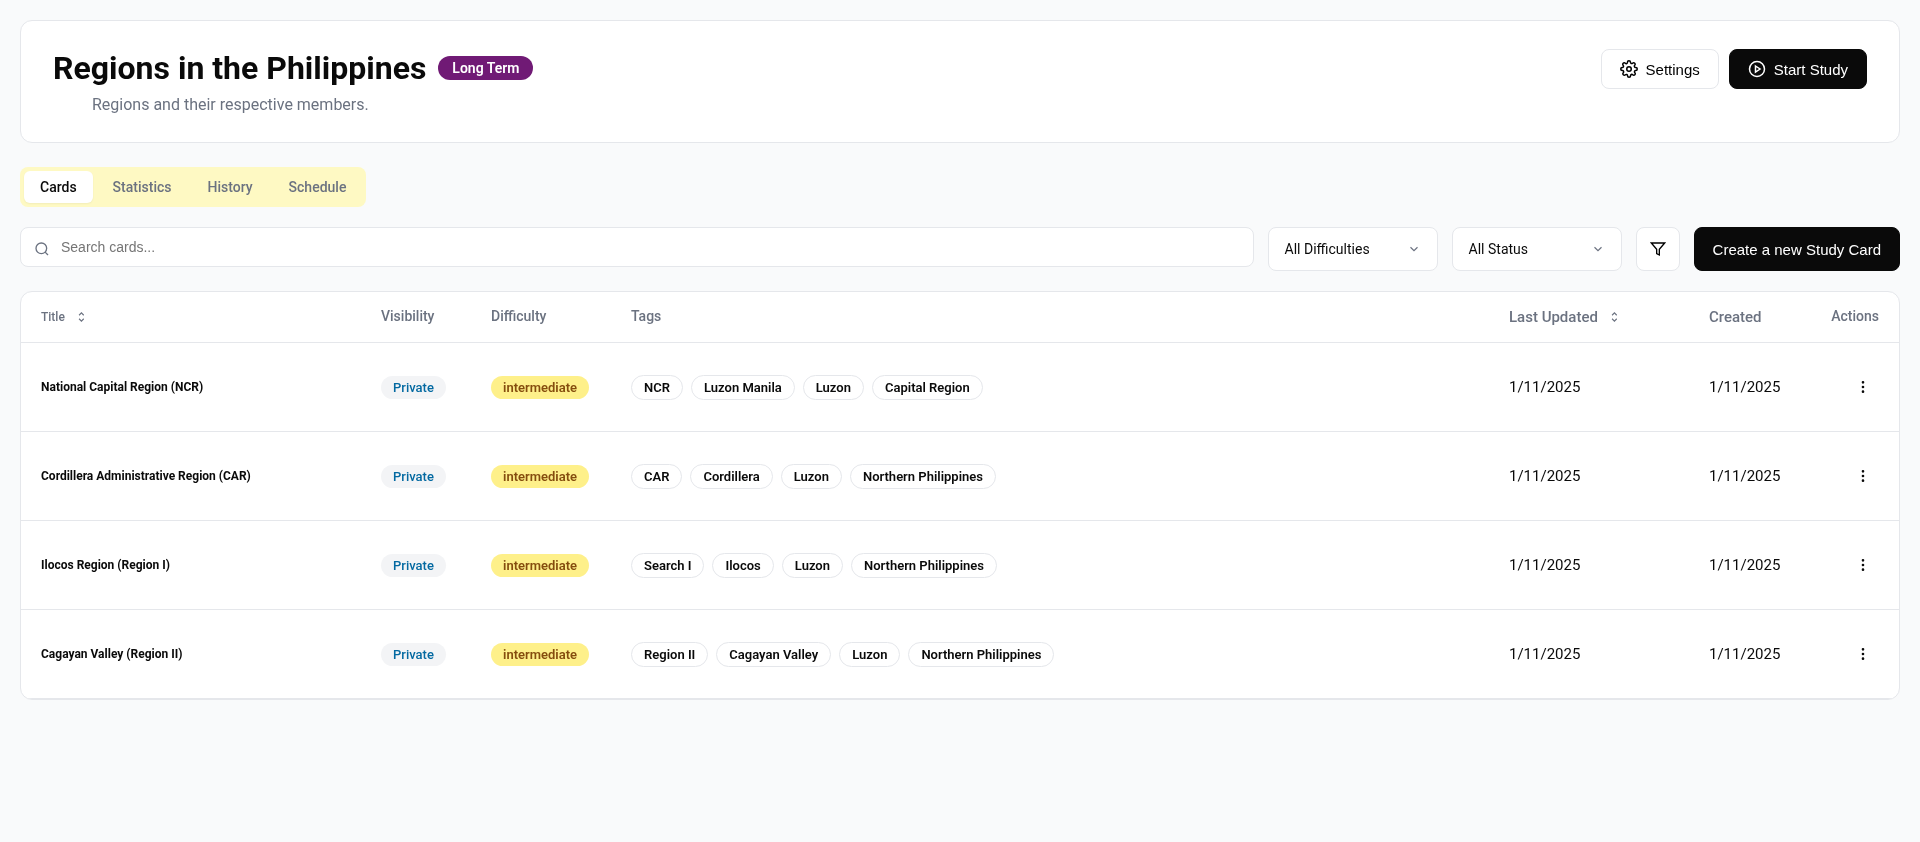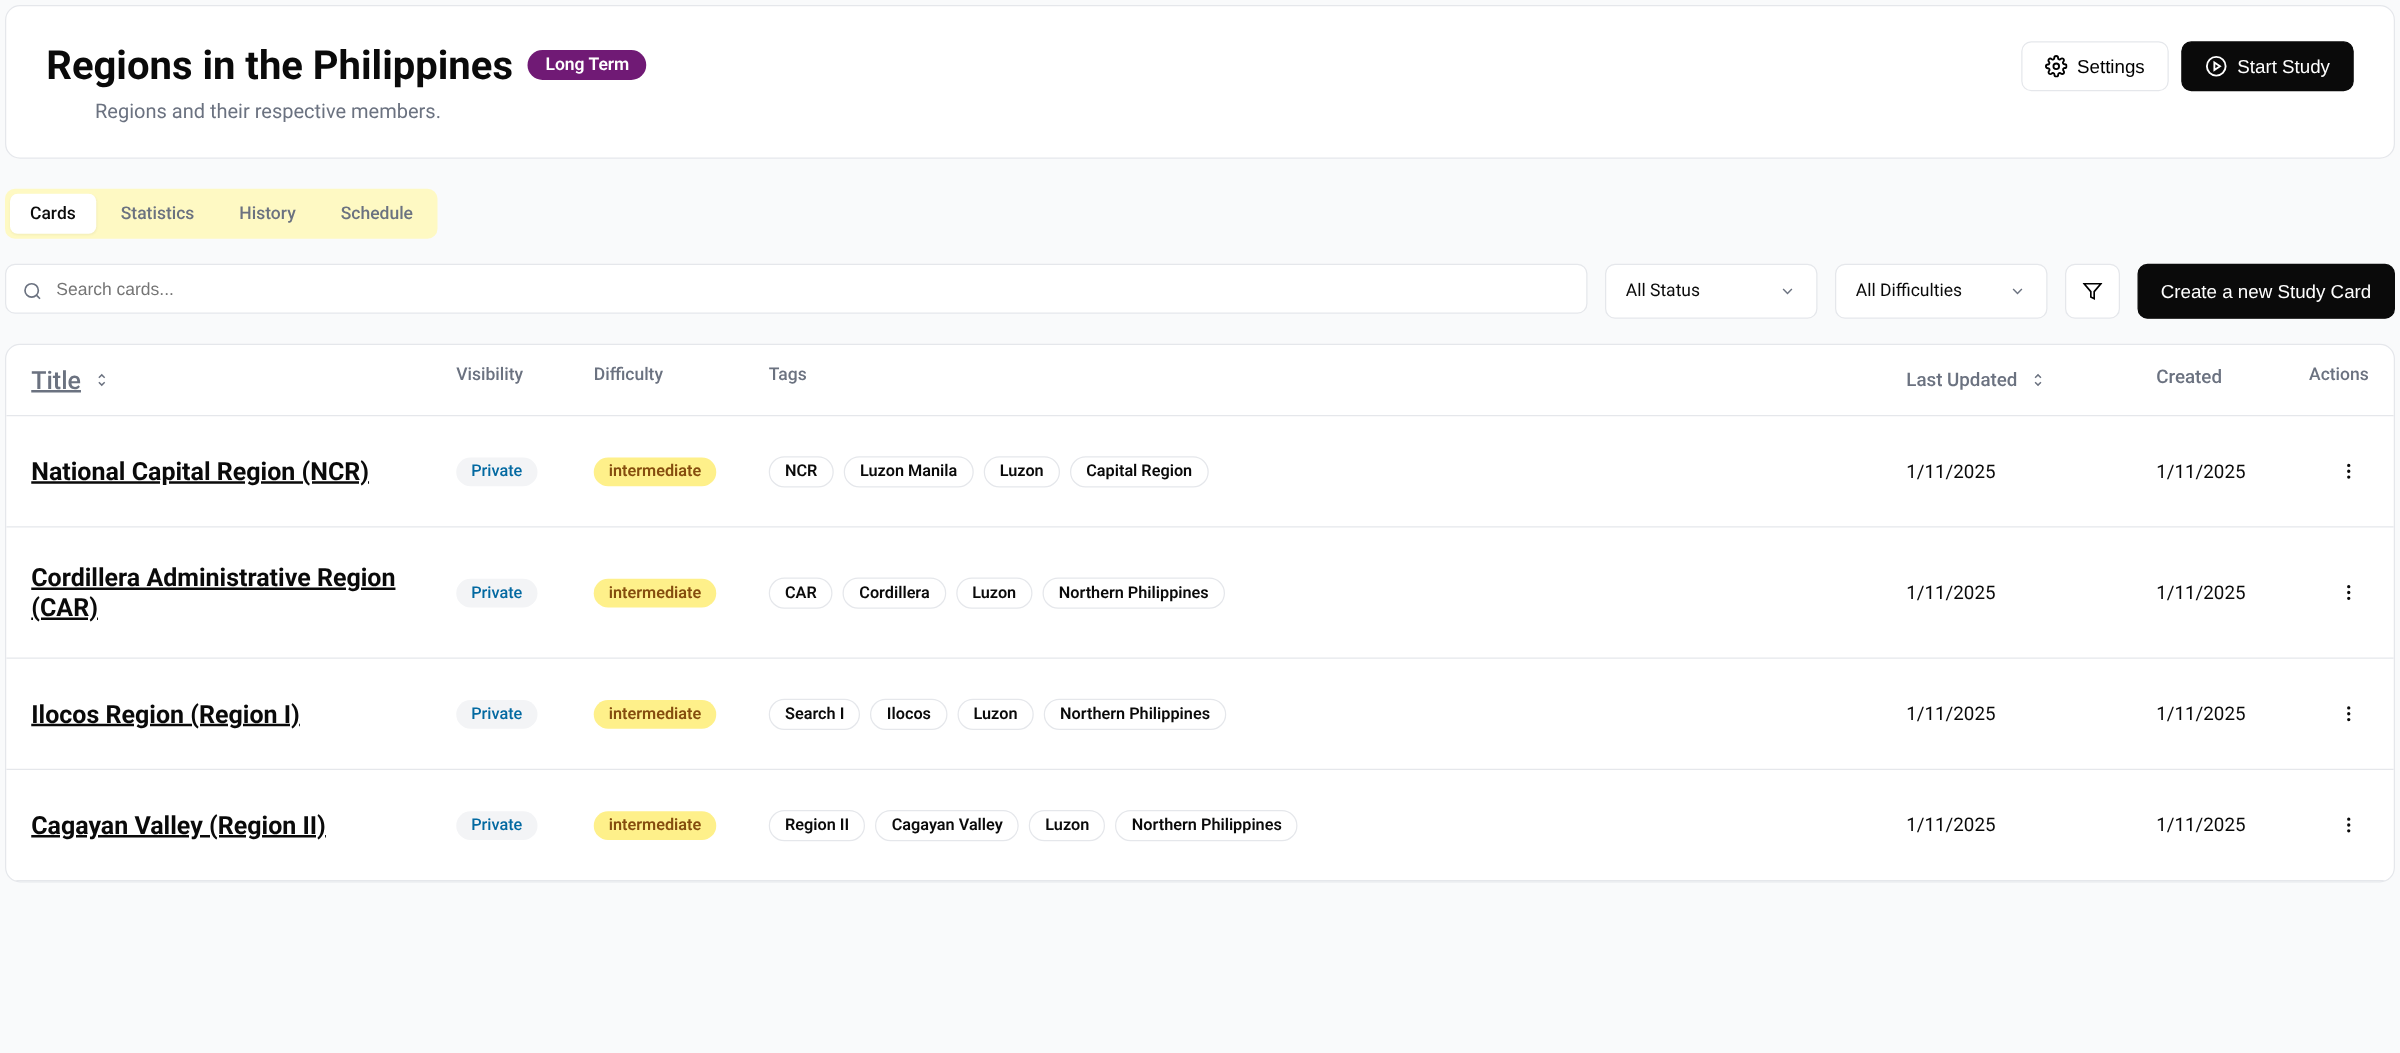--- a/index.html
+++ b/index.html
@@ -1,38 +1,38 @@
 <!DOCTYPE html>
 <html><head>
 <meta charset="utf-8">
 <style>
 * { margin:0; padding:0; box-sizing:border-box; }
 body { font-family:-apple-system,BlinkMacSystemFont,"Segoe UI",Roboto,sans-serif; background:#f9fafb; color:#0a0a0a; }
-.page { padding:4px; }
+.page { padding:20px; }
 .header-card { background:#fff; border:1px solid #e5e7eb; border-radius:12px; padding:28px 32px; display:flex; justify-content:space-between; align-items:flex-start; }
 .title-row { display:flex; align-items:center; gap:12px; }
 .title { font-size:32px; font-weight:700; }
 .badge-dark { background:#701a75; color:#fff; border-radius:999px; padding:4px 14px; font-size:14px; font-weight:600; }
 .subtitle { color:#6b7280; font-size:16px; margin-top:8px;margin-left:39px; }
 .header-actions { display:flex; gap:10px; }
 .btn { display:inline-flex; align-items:center; gap:8px; border-radius:8px; padding:10px 18px; font-size:15px; font-weight:500; cursor:pointer; border:1px solid #e5e7eb; background:#fff; }
 .btn-primary { background:#0a0a0a; color:#fff; border-color:#0a0a0a; }
 .tabs { display:flex; gap:4px; margin:24px 0 20px; background:#fef9c3; border-radius:8px; padding:4px; width:fit-content; }
 .tab { padding:8px 16px; border-radius:6px; font-size:14px; font-weight:500; color:#6b7280; cursor:pointer; }
 .tab.active { background:#fff; color:#0a0a0a; box-shadow:0 1px 2px rgba(0,0,0,.05); }
 .filters { display:flex; gap:14px; margin-bottom:20px; }
 .search-wrap { flex:1; position:relative; }
 .search-wrap svg { position:absolute; left:14px; top:50%; transform:translateY(-50%); }
 .input { width:100%; border:1px solid #e5e7eb; border-radius:8px; padding:11px 14px 11px 40px; font-size:14px; background:#fff; }
 .select { border:1px solid #e5e7eb; border-radius:8px; padding:11px 16px; font-size:14px; background:#fff; display:flex; align-items:center; gap:24px; cursor:pointer; min-width:170px; justify-content:space-between; }
 .filter-btn { border:1px solid #e5e7eb; background:#fff; border-radius:8px; width:44px; height:44px; display:flex; align-items:center; justify-content:center; cursor:pointer; }
 .table-wrap { background:#fff; border:1px solid #e5e7eb; border-radius:12px; overflow:hidden; }
 .thead { display:flex; padding:16px 20px; border-bottom:1px solid #e5e7eb; color:#6b7280; font-size:14px; font-weight:500; }
 .row { display:flex; padding:28px 20px; border-bottom:1px solid #e5e7eb; align-items:center; }
-.col-title { width:340px; font-weight:700; font-size:20px;text-decoration:underline; }
+.col-title { width:340px; font-weight:700; font-size:12px; }
 .col-vis { width:110px; }
 .col-diff { width:140px; }
 .col-tags { flex:1; display:flex; gap:8px; flex-wrap:wrap; }
 .col-updated { width:200px; font-size:15px; }
 .col-created { width:110px; font-size:15px; }
 .col-actions { width:60px; text-align:right; }
 .thead .col-title { font-weight:500; display:flex; align-items:center; gap:10px; }
 .thead .col-updated { display:flex; align-items:center; gap:10px; }
 .pill { display:inline-block; padding:4px 12px; border-radius:999px; font-size:13px; font-weight:500; background:#f3f4f6; color:#0369a1; }
 .pill-yellow { background:#fef08a; color:#854d0e; font-weight:600; }
@@ -78,27 +78,27 @@
 
   <div class="filters">
     <div class="search-wrap">
       <svg width="16" height="16" viewBox="0 0 24 24" fill="none" stroke="#6b7280" stroke-width="2">
           <circle cx="11" cy="11" r="8"></circle>
           <line x1="21" y1="21" x2="16.65" y2="16.65"></line>
         </svg>
       <input class="input" placeholder="Search cards..." style="">
     </div>
     <div class="select">
-      <span>All Status</span>
+      <span>All Difficulties</span>
       <svg width="14" height="14" viewBox="0 0 24 24" fill="none" stroke="#6b7280" stroke-width="2">
           <polyline points="6 9 12 15 18 9"></polyline>
         </svg>
     </div>
     <div class="select">
-      <span>All Difficulties</span>
+      <span>All Status</span>
       <svg width="14" height="14" viewBox="0 0 24 24" fill="none" stroke="#6b7280" stroke-width="2">
           <polyline points="6 9 12 15 18 9"></polyline>
         </svg>
     </div>
     <button class="filter-btn">
       <svg width="16" height="16" viewBox="0 0 24 24" fill="none" stroke="currentColor" stroke-width="2">
           <polygon points="22 3 2 3 10 12.46 10 19 14 21 14 12.46 22 3"></polygon>
         </svg>
     </button>
     <button class="btn btn-primary">

